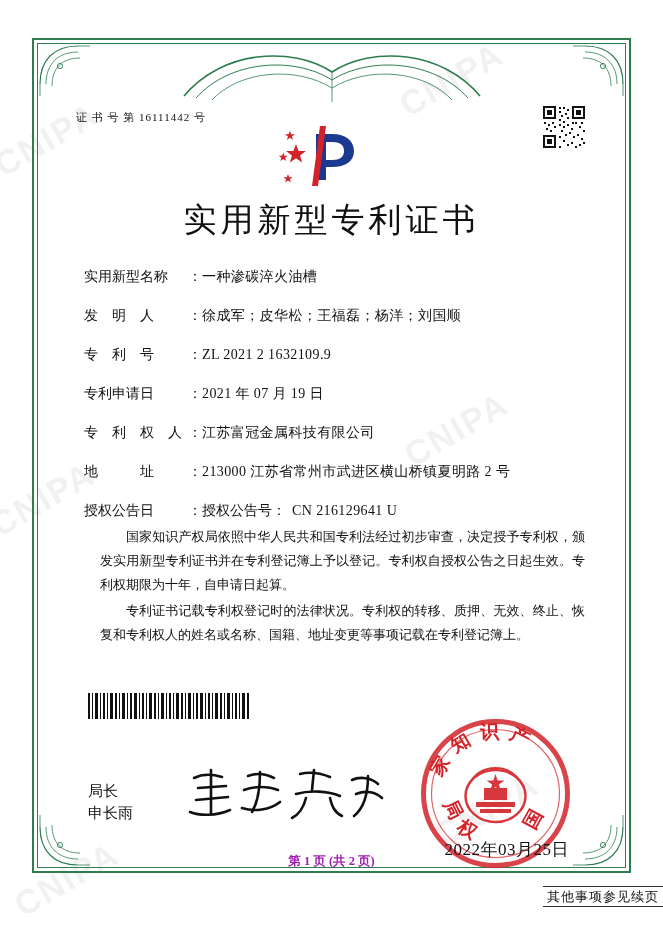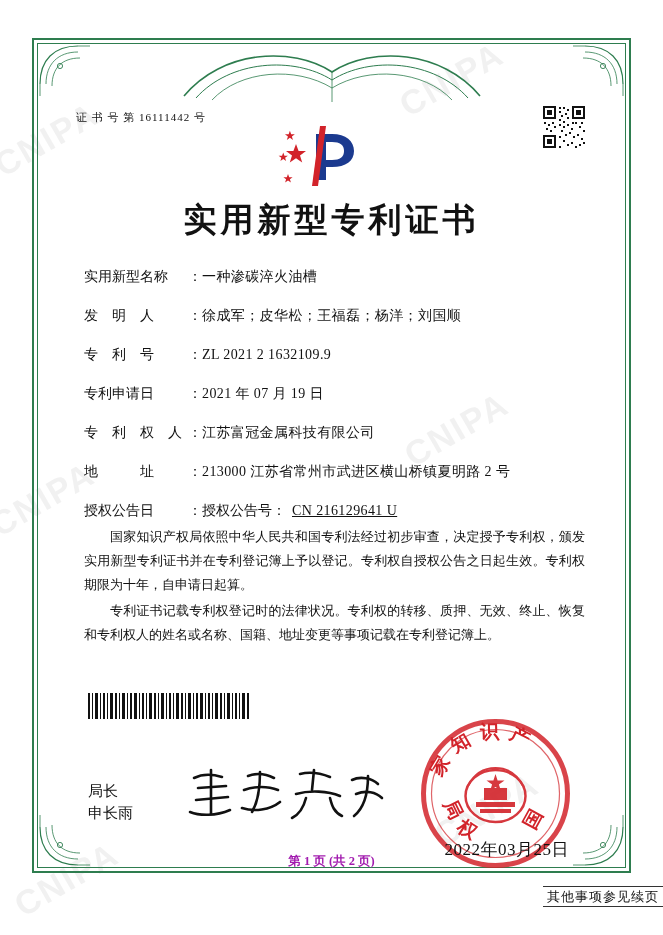--- a/index.html
+++ b/index.html
@@ -99,21 +99,21 @@
   }
 
   
   .title {
     position: absolute;
     left: 0;
     right: 0;
     top: 160px;
     text-align: center;
     font-size: 33px;
-    font-weight: bold;
+    font-weight: normal;
     letter-spacing: 4px;
     color: #111;
   }
 
   
   .fields {
     position: absolute;
     left: 52px;
     right: 40px;
     top: 232px;
@@ -139,27 +139,26 @@
   }
   .field-row.dual .f-value { flex: 0 0 228px; }
   .dual-label {
     flex: 0 0 auto;
     white-space: nowrap;
   }
   .dual-value {
     flex: 1 1 auto;
     padding-left: 6px;
     letter-spacing: 0.4px;
-    text-decoration: underline;
   }
 
   
   .paras {
     position: absolute;
-    left: 52px;
+    left: 68px;
     right: 46px;
     top: 487px;
     font-size: 13px;
     line-height: 24px;
     color: #111;
     text-align: justify;
   }
   .paras p {
     margin: 0 0 2px 0;
     text-indent: 26px;

